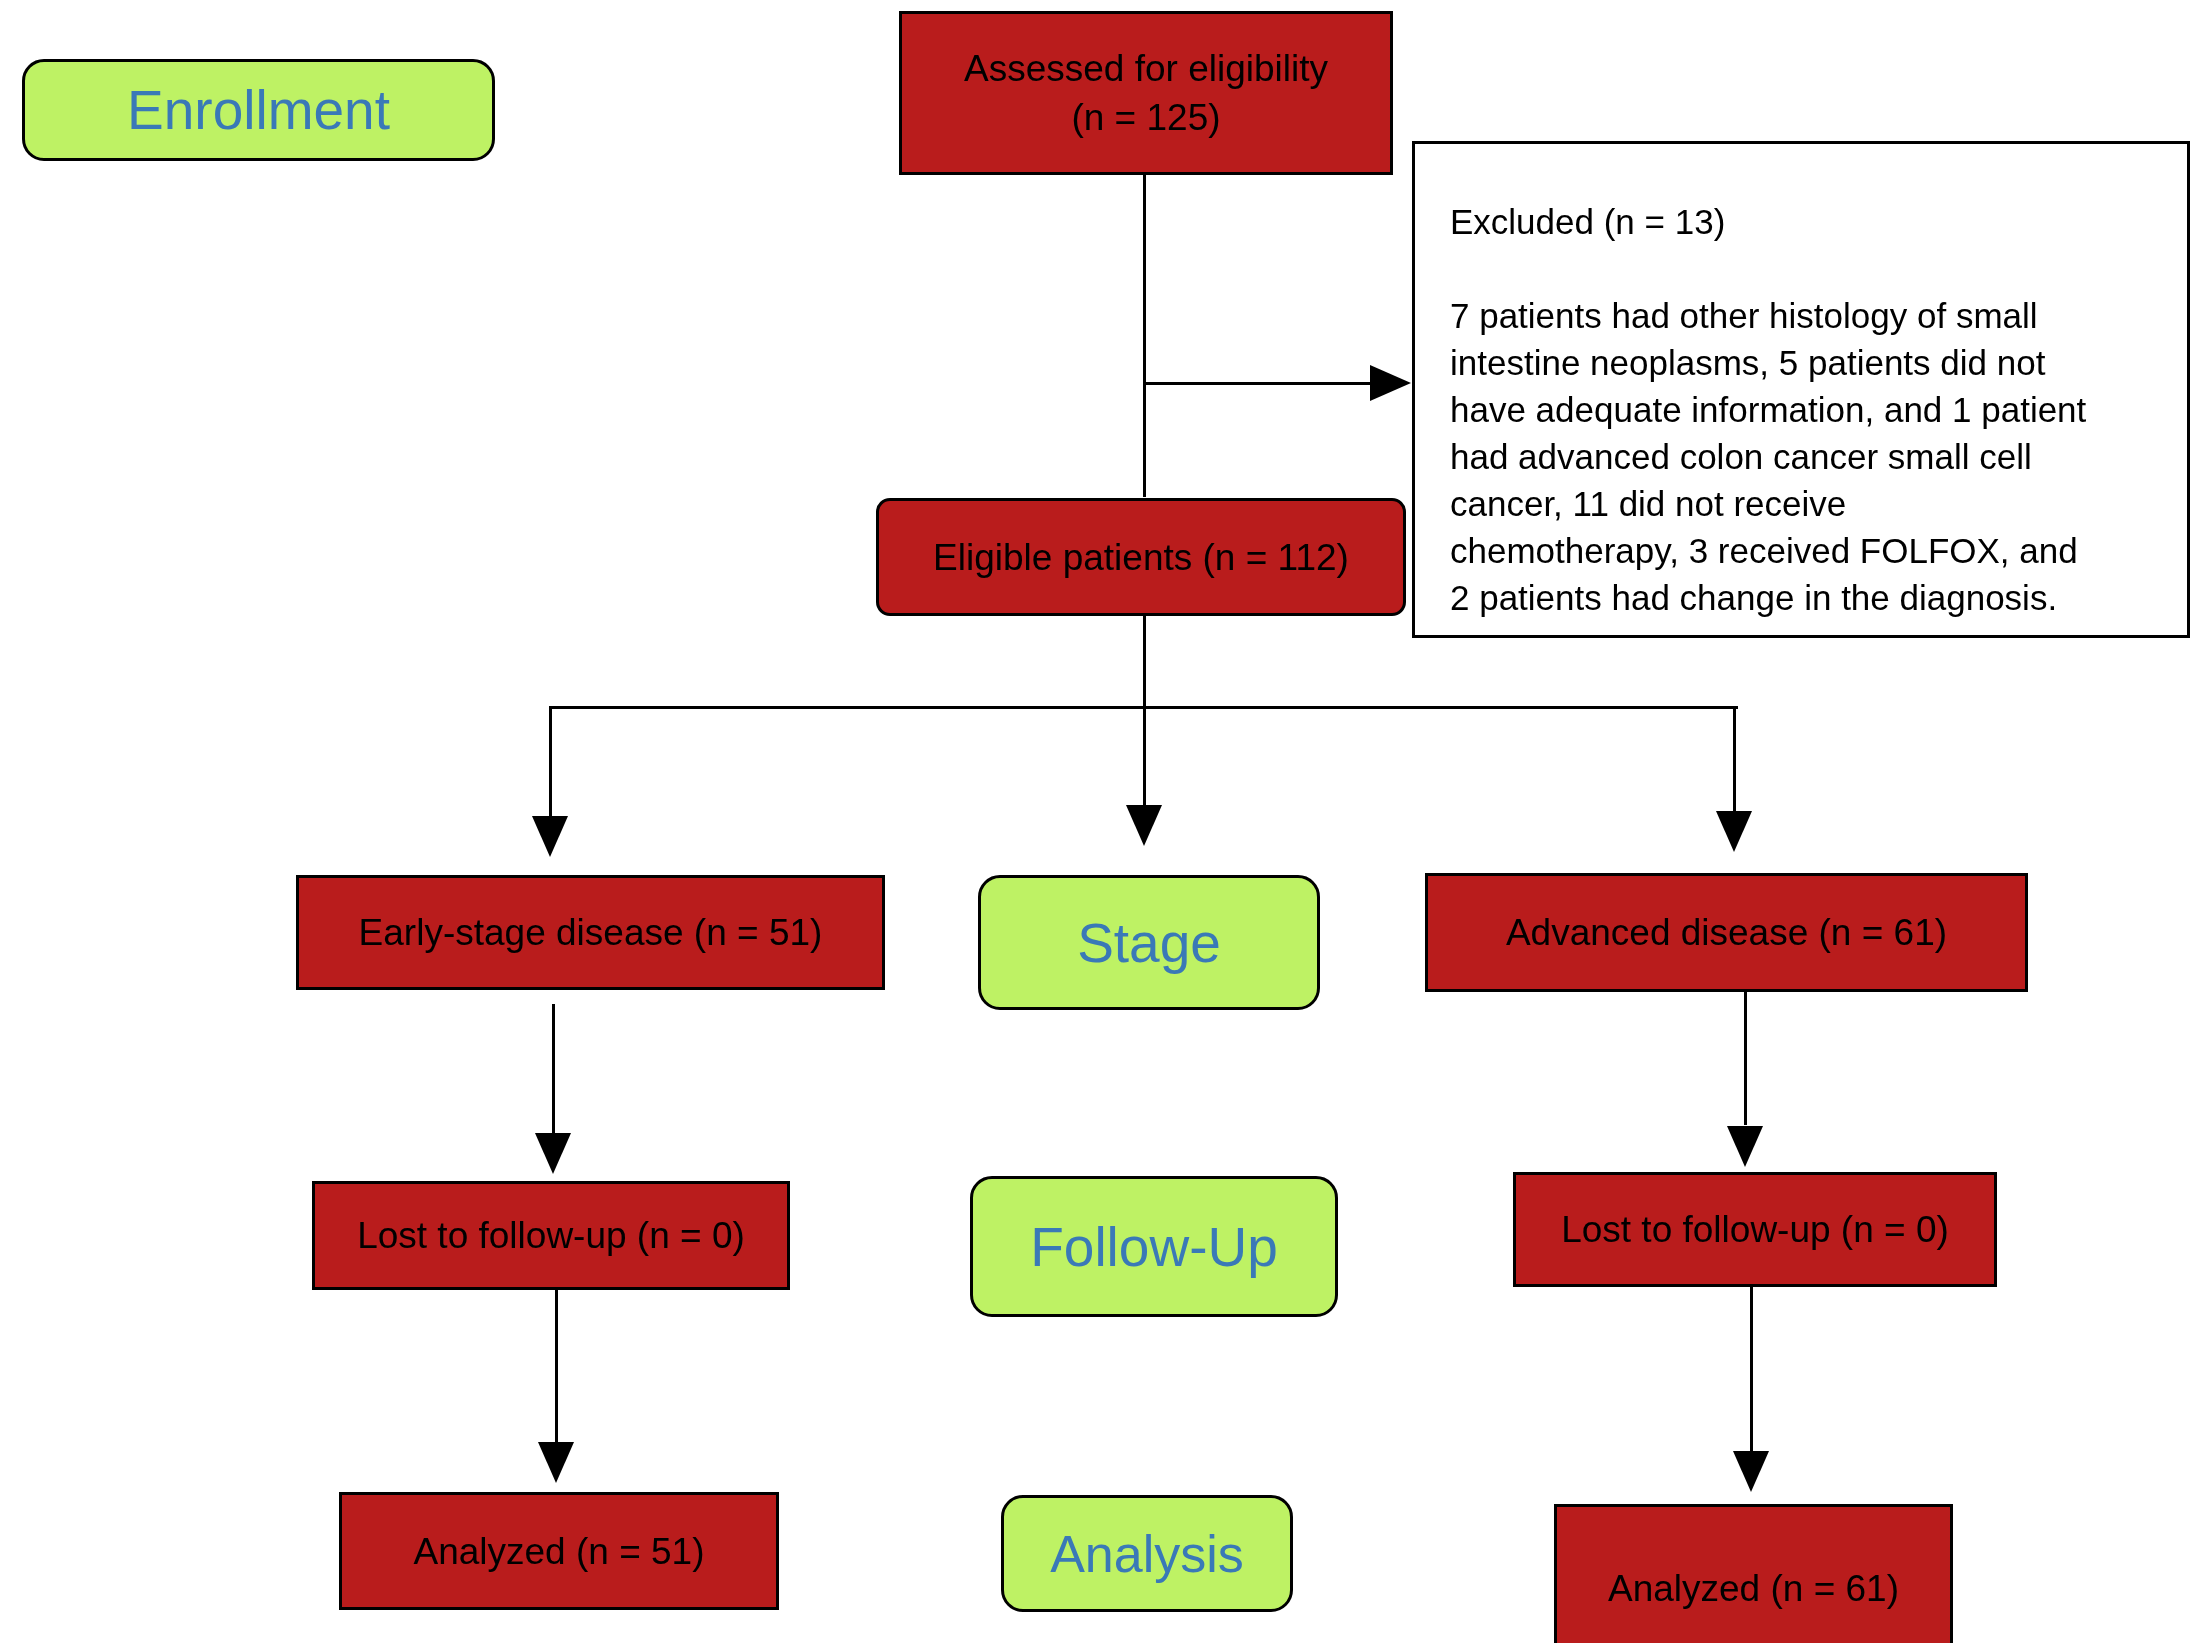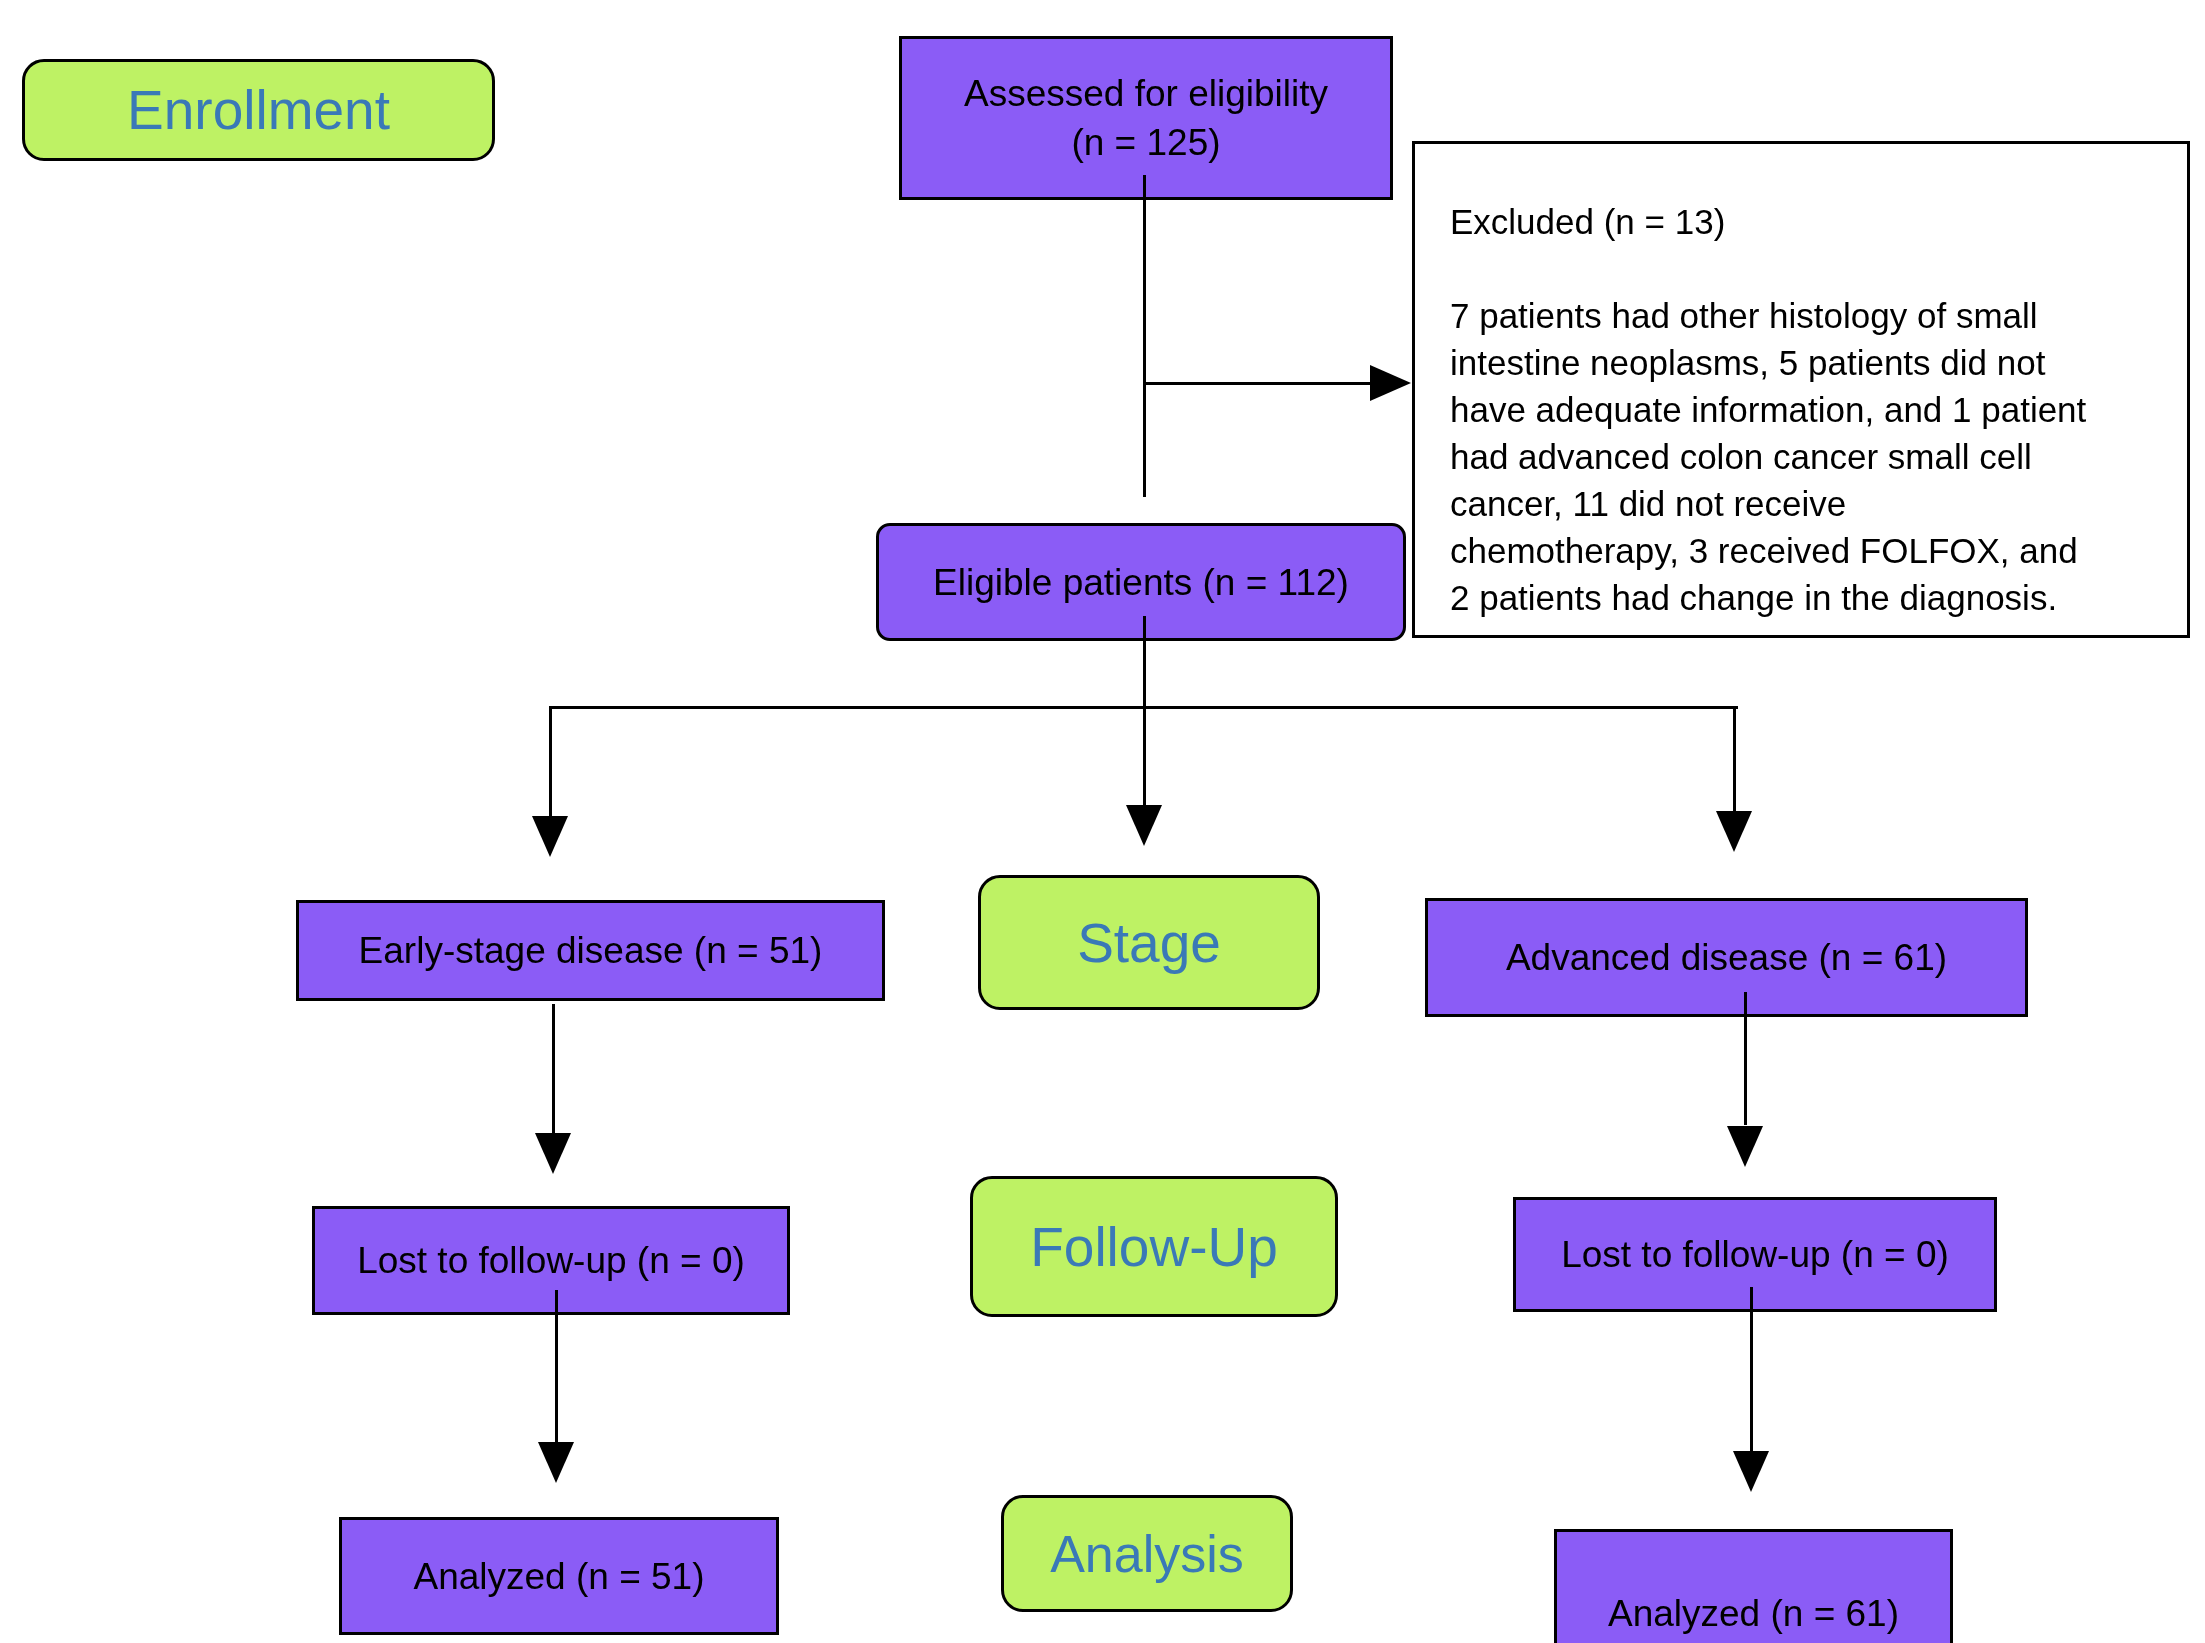--- a/index.html
+++ b/index.html
@@ -13,30 +13,29 @@
     height: 1644px;
     background: #ffffff;
     font-family: "Liberation Sans", sans-serif;
     color: #000000;
     overflow: hidden;
   }
   
   .box {
     position: absolute;
     box-sizing: border-box;
-    background: #8b5cf6;
+    background: #b91c1c;
     border: 3.7px solid #000000;
     display: flex;
     align-items: center;
     justify-content: center;
     text-align: center;
     font-size: 37px;
     line-height: 49px;
     color: #000000;
-    margin-top: 25px;
   }
   
   .phase {
     position: absolute;
     box-sizing: border-box;
     background: #bef264;
     border: 3.7px solid #000000;
     border-radius: 22px;
     display: flex;
     align-items: center;
@@ -112,21 +111,21 @@
 had advanced colon cancer small cell
 cancer, 11 did not receive
 chemotherapy, 3 received FOLFOX, and
 2 patients had change in the diagnosis.</div>
   </div>
 
   <div class="box" style="left:876px; top:498px; width:530px; height:118px;border-radius:14px;">
     <span>Eligible patients (n = 112)</span>
   </div>
 
-  <div class="box" style="left:296px; top:875px; width:589px; height:101px;">
+  <div class="box" style="left:296px; top:875px; width:589px; height:115px;">
     <span>Early-stage disease (n = 51)</span>
   </div>
 
   <div class="box" style="left:1425px; top:873px; width:603px; height:119px;">
     <span>Advanced disease (n = 61)</span>
   </div>
 
   <div class="box" style="left:312px; top:1181px; width:478px; height:109px;">
     <span>Lost to follow-up (n = 0)</span>
   </div>

